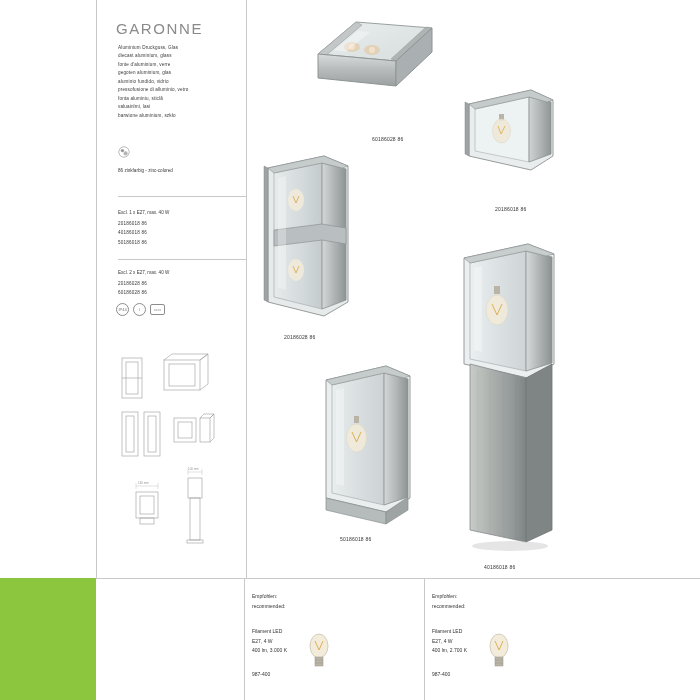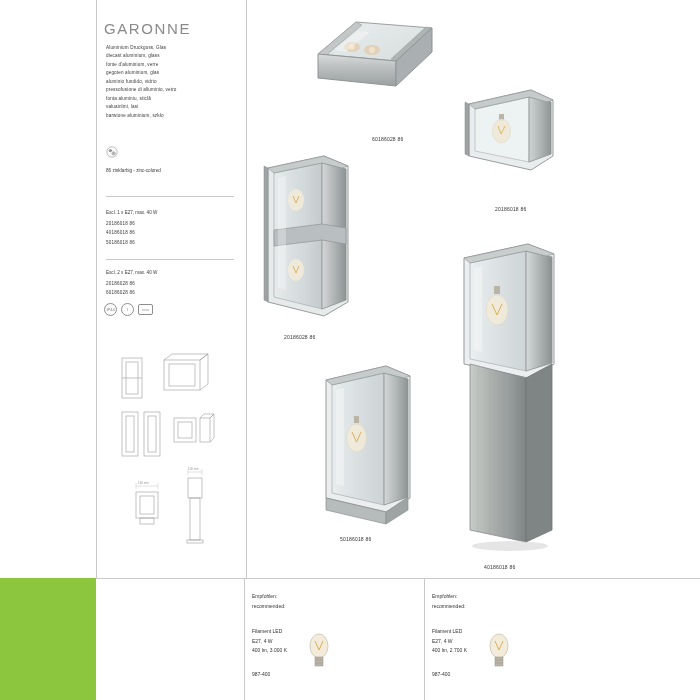--- a/index.html
+++ b/index.html
@@ -9,21 +9,21 @@
     background:#ffffff;
     font-family:"Liberation Sans", sans-serif;
     color:#222;
     position:relative;
     overflow:hidden;
   }
   .page { position:absolute; inset:0; }
 
   
   .left-col {
-    position:absolute; left:84px; top:0; width:150px; height:700px;
+    position:absolute; left:96px; top:0; width:150px; height:700px;
   }
   .title {
     position:absolute; left:20px; top:20px;
     font-size:15px; letter-spacing:1.6px; color:#8a8a8a; font-weight:400;
   }
   .spec-block {
     position:absolute; left:22px; width:130px;
     font-size:4.6px; line-height:1.85; color:#3a3a3a;
     letter-spacing:.15px;
   }

